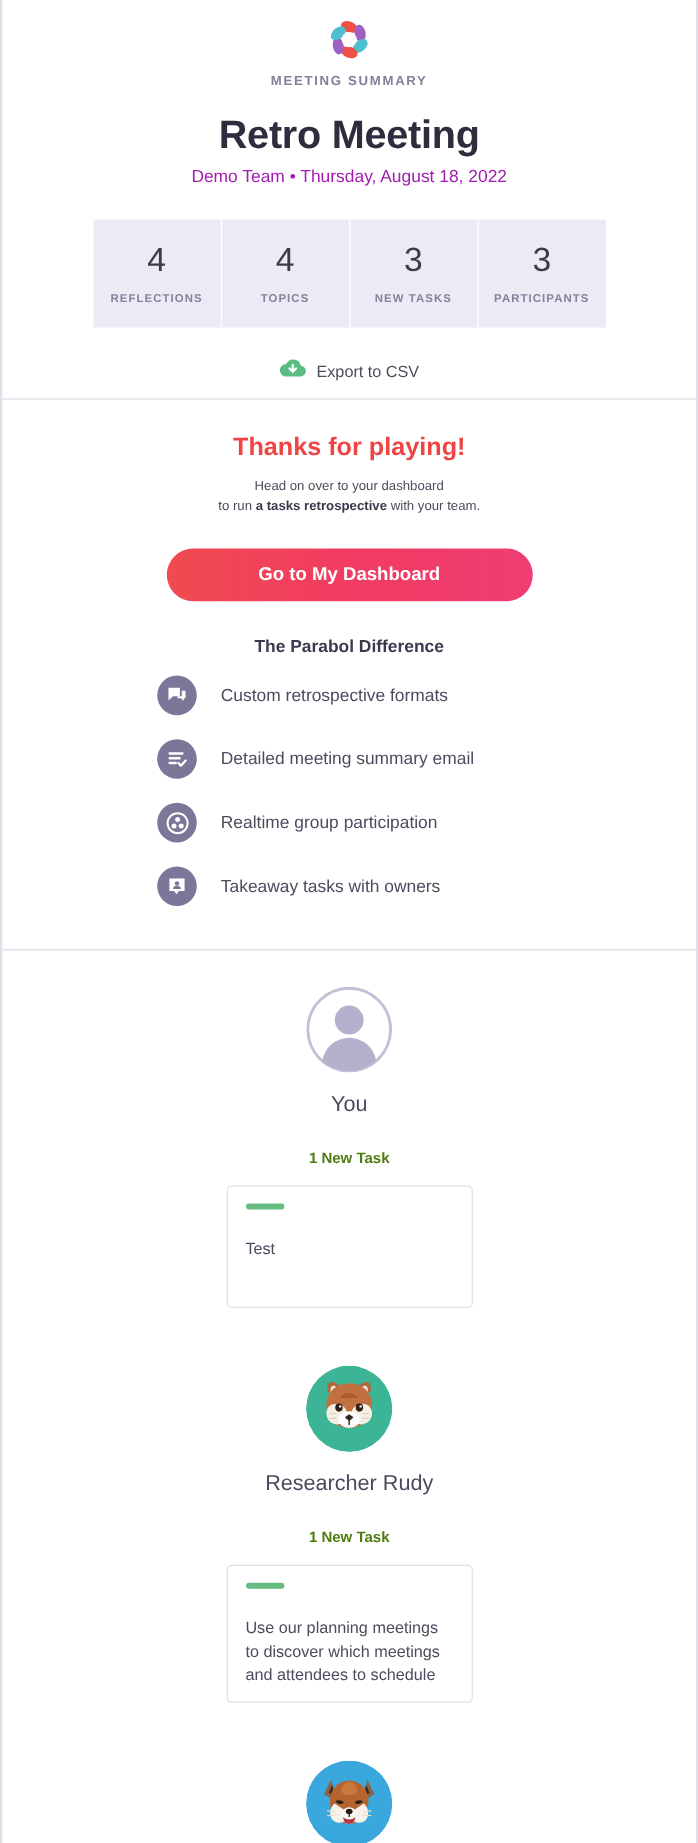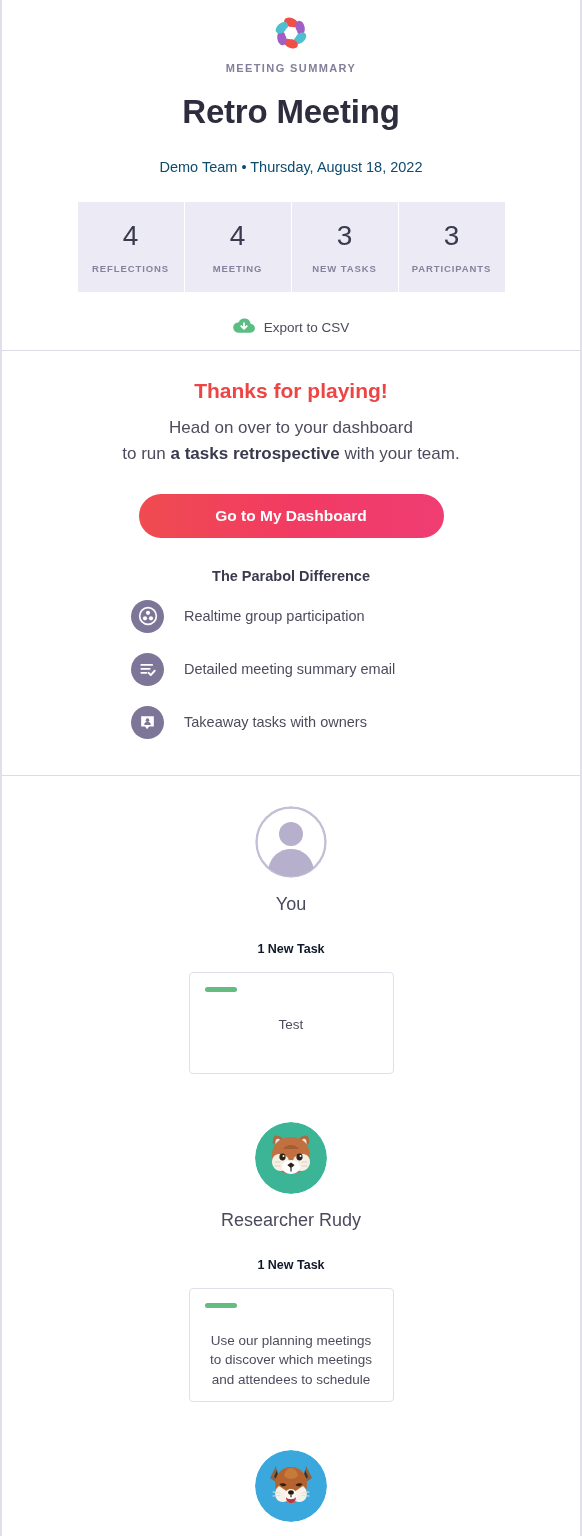--- a/index.html
+++ b/index.html
@@ -49,22 +49,22 @@
   .meeting-title {
     font-size: 33px;
     font-weight: bold;
     color: #2d2d3d;
     margin-top: 19px;
     letter-spacing: -0.2px;
   }
 
   .meeting-meta {
     font-size: 14.5px;
-    color: #0c4a6e;
-    margin-top: 28px;
+    color: #a21caf;
+    margin-top: 9px;
   }
 
   
   .stats {
     display: flex;
     margin: 27px auto 0;
     width: 427px;
     background: #ecebf5;
   }
 
@@ -108,21 +108,21 @@
   
   .cta { text-align: center; padding: 28px 0 0; }
 
   .cta-title {
     font-size: 21px;
     font-weight: bold;
     color: #ef4444;
   }
 
   .cta-sub {
-    font-size: 17px;
+    font-size: 11px;
     color: #4c4c5e;
     margin-top: 12px;
     line-height: 1.55;
   }
   .cta-sub b { font-weight: bold; color: #3a3a4e; }
 
   .cta-button {
     display: inline-block;
     margin-top: 26px;
     padding: 13px 0;
@@ -188,32 +188,32 @@
 
   .participant-name {
     font-size: 18px;
     color: #4a4a5e;
     margin-top: 16px;
   }
 
   .task-count {
     font-size: 12.5px;
     font-weight: bold;
-    color: #0f172a;
+    color: #4d7c0f;
     margin-top: 27px;
   }
 
   .task-card {
     width: 205px;
     margin: 16px auto 0;
     border: 1px solid #e0dfea;
     border-radius: 4px;
     background: #ffffff;
     padding: 14px 15px 12px;
-    text-align: center;
+    text-align: left;
     min-height: 102px;
   }
 
   .task-bar {
     width: 32px;
     height: 5px;
     border-radius: 3px;
     background: #66bb80;
   }
 
@@ -263,21 +263,21 @@
     <div class="meeting-title">Retro Meeting</div>
     <div class="meeting-meta">Demo Team • Thursday, August 18, 2022</div>
 
     <div class="stats">
       <div class="stat">
         <div class="stat-value">4</div>
         <div class="stat-label">REFLECTIONS</div>
       </div>
       <div class="stat">
         <div class="stat-value">4</div>
-        <div class="stat-label">MEETING</div>
+        <div class="stat-label">TOPICS</div>
       </div>
       <div class="stat">
         <div class="stat-value">3</div>
         <div class="stat-label">NEW TASKS</div>
       </div>
       <div class="stat">
         <div class="stat-value">3</div>
         <div class="stat-label">PARTICIPANTS</div>
       </div>
     </div>
@@ -301,45 +301,54 @@
       <span>Head on over to your dashboard</span><br>
       <span>to run </span><b>a tasks retrospective</b><span> with your team.</span>
     </div>
     <button class="cta-button">Go to My Dashboard</button>
 
     
     <div class="diff-title">The Parabol Difference</div>
 
     <div class="diff-list">
 
+      <div class="diff-item">
+        <span class="diff-icon">
+          <svg width="19" height="19" viewBox="0 0 24 24" fill="#ffffff">
+            <path d="M3 4h12v9H8l-5 4V4z"></path>
+            <path d="M17 7h4v8h-2v3l-3-3h-3.5V13H17V7z"></path>
+          </svg>
+        </span>
+        <span class="diff-text">Custom retrospective formats</span>
+      </div>
+
+      <div class="diff-item">
+        <span class="diff-icon">
+          <svg width="19" height="19" viewBox="0 0 24 24">
+            <g fill="#ffffff">
+              <rect x="3" y="5" width="16" height="2.4" rx="1.2"></rect>
+              <rect x="3" y="10" width="13" height="2.4" rx="1.2"></rect>
+              <rect x="3" y="15" width="9" height="2.4" rx="1.2"></rect>
+            </g>
+            <path d="M13.5 16.2l2.6 2.8 5-5.4" stroke="#ffffff" stroke-width="2.4" fill="none" stroke-linecap="round" stroke-linejoin="round"></path>
+          </svg>
+        </span>
+        <span class="diff-text">Detailed meeting summary email</span>
+      </div>
 
       <div class="diff-item">
         <span class="diff-icon">
           <svg width="20" height="20" viewBox="0 0 24 24">
             <circle cx="12" cy="12" r="10" fill="none" stroke="#ffffff" stroke-width="2"></circle>
             <circle cx="12" cy="8.2" r="2.5" fill="#ffffff"></circle>
             <circle cx="8.4" cy="14.8" r="2.5" fill="#ffffff"></circle>
             <circle cx="15.6" cy="14.8" r="2.5" fill="#ffffff"></circle>
           </svg>
         </span>
         <span class="diff-text">Realtime group participation</span>
-      </div>
-
-      <div class="diff-item">
-        <span class="diff-icon">
-          <svg width="19" height="19" viewBox="0 0 24 24">
-            <g fill="#ffffff">
-              <rect x="3" y="5" width="16" height="2.4" rx="1.2"></rect>
-              <rect x="3" y="10" width="13" height="2.4" rx="1.2"></rect>
-              <rect x="3" y="15" width="9" height="2.4" rx="1.2"></rect>
-            </g>
-            <path d="M13.5 16.2l2.6 2.8 5-5.4" stroke="#ffffff" stroke-width="2.4" fill="none" stroke-linecap="round" stroke-linejoin="round"></path>
-          </svg>
-        </span>
-        <span class="diff-text">Detailed meeting summary email</span>
       </div>
 
       <div class="diff-item">
         <span class="diff-icon">
           <svg width="19" height="19" viewBox="0 0 24 24">
             <path d="M4 4h16v13h-6l-2.5 3.5L9 17H4V4z" fill="#ffffff"></path>
             <circle cx="12" cy="9" r="2.3" fill="#7d7698"></circle>
             <path d="M7.8 15c0-2.4 1.9-3.8 4.2-3.8S16.2 12.6 16.2 15H7.8z" fill="#7d7698"></path>
           </svg>
         </span>

